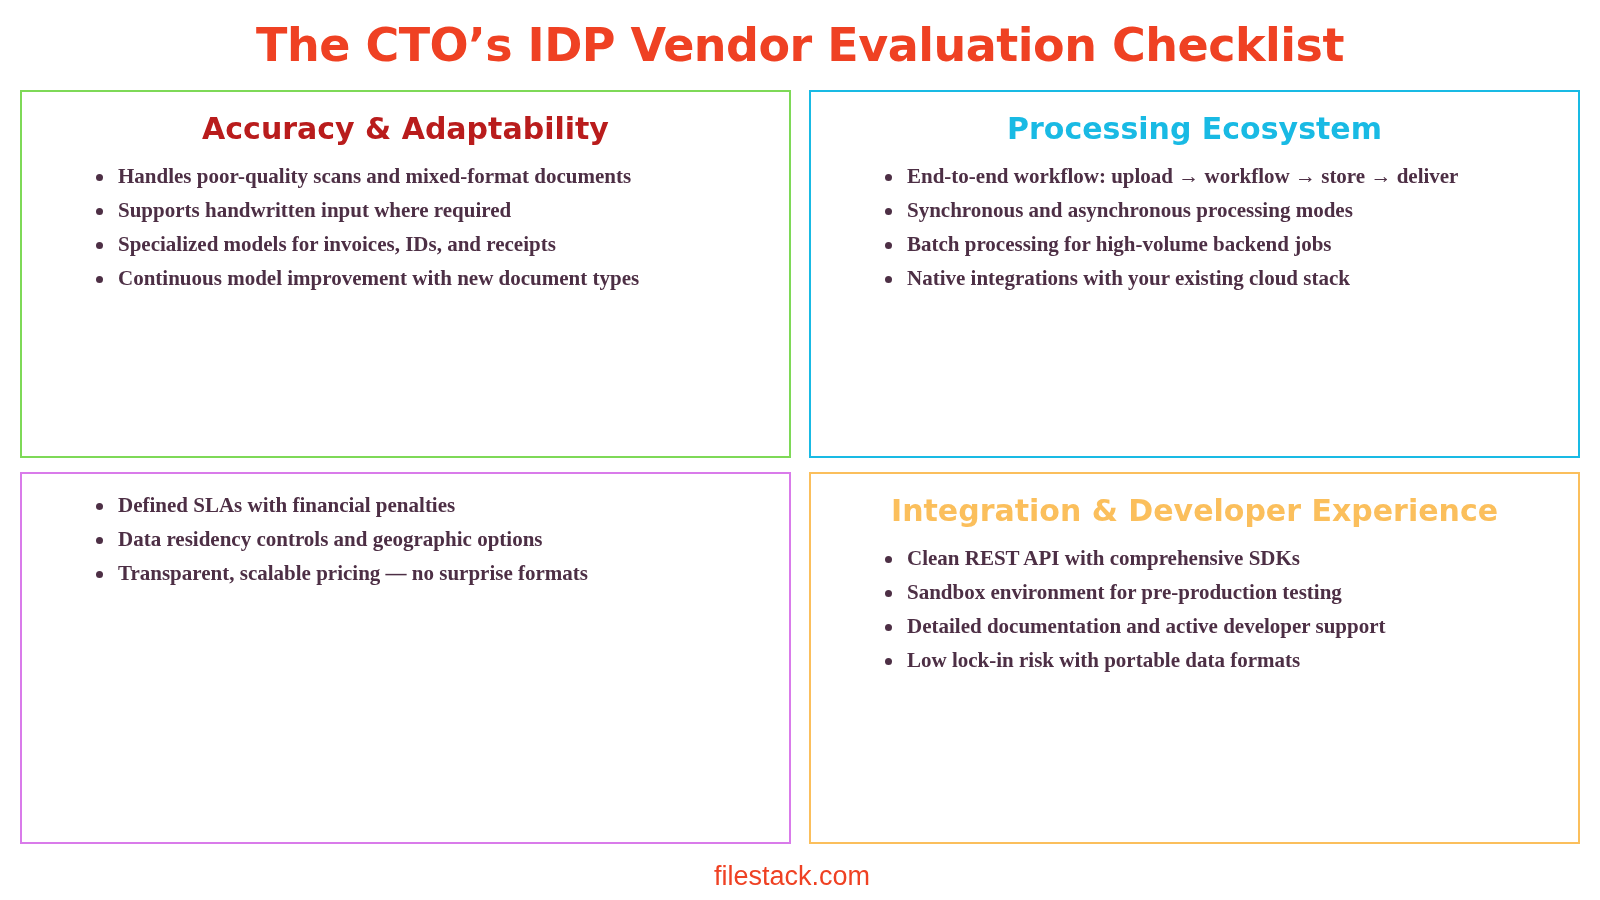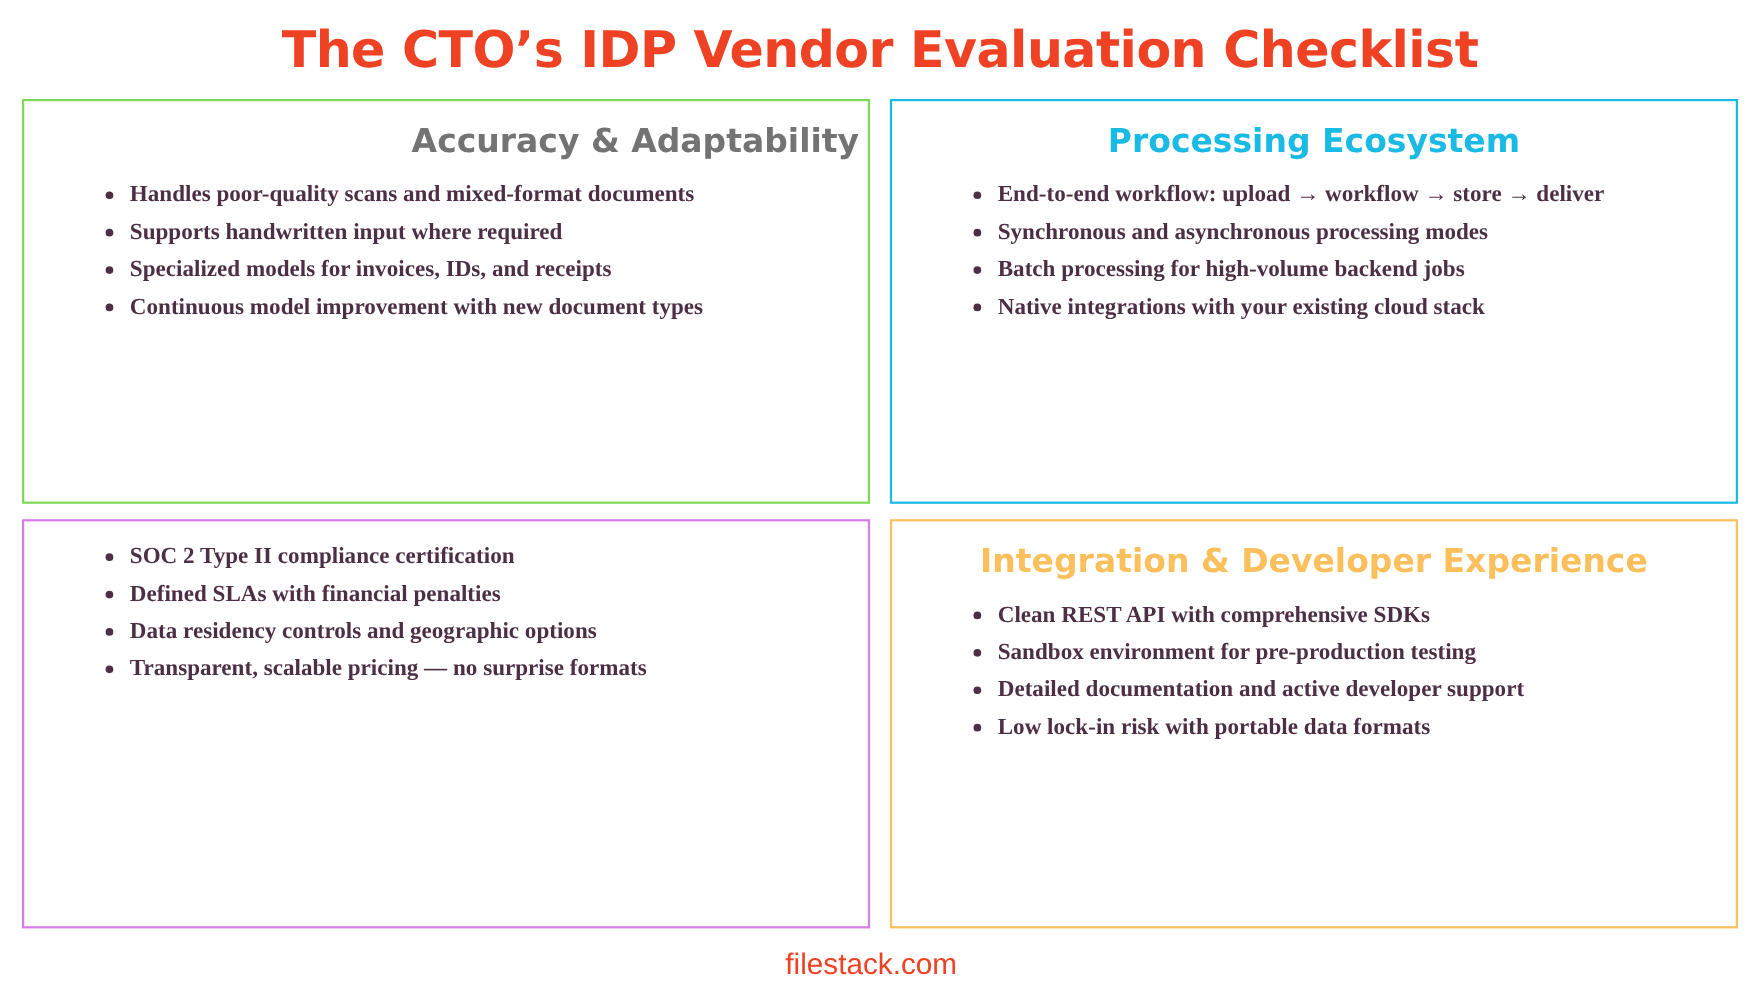--- a/index.html
+++ b/index.html
@@ -54,21 +54,21 @@
 
   .card-title {
     text-align: center;
     font-family: "DejaVu Sans", sans-serif;
     font-weight: bold;
     font-size: 30px;
     line-height: 1.1;
     margin: 6px 0 14px 0;
     white-space: nowrap;
   }
-  .card--green  .card-title { color: #737373; text-align: right; }
+  .card--green  .card-title { color: #b91c1c; }
   .card--cyan   .card-title { color: #19bae4; }
   .card--purple .card-title { color: #d97bea; }
   .card--orange .card-title { color: #fbbf5c; }
 
   .card-list {
     margin: 0;
     padding: 0 26px 0 66px;
     list-style: none;
   }
   .card-list li {
@@ -130,21 +130,20 @@
     <ul class="card-list">
       <li>End-to-end workflow: upload → workflow → store → deliver</li>
       <li>Synchronous and asynchronous processing modes</li>
       <li>Batch processing for high-volume backend jobs</li>
       <li>Native integrations with your existing cloud stack</li>
     </ul>
   </section>
 
   <section class="card card--purple">
     <ul class="card-list">
-      <li>SOC 2 Type II compliance certification</li>
       <li>Defined SLAs with financial penalties</li>
       <li>Data residency controls and geographic options</li>
       <li>Transparent, scalable pricing — no surprise formats</li>
     </ul>
   </section>
 
   <section class="card card--orange">
     <h2 class="card-title">Integration &amp; Developer Experience</h2>
     <ul class="card-list">
       <li>Clean REST API with comprehensive SDKs</li>

